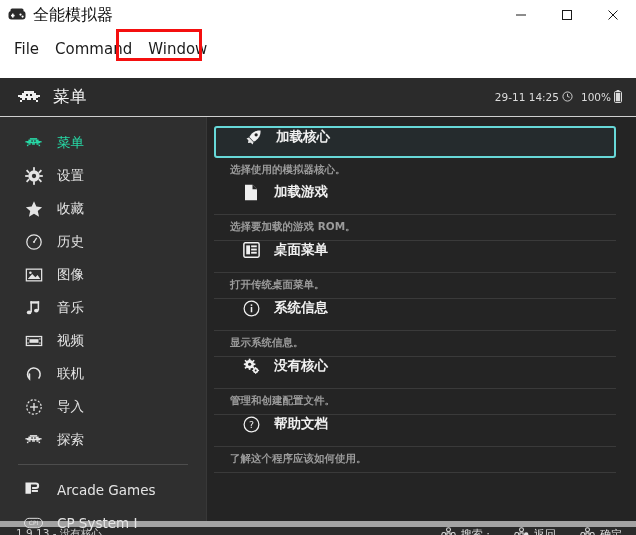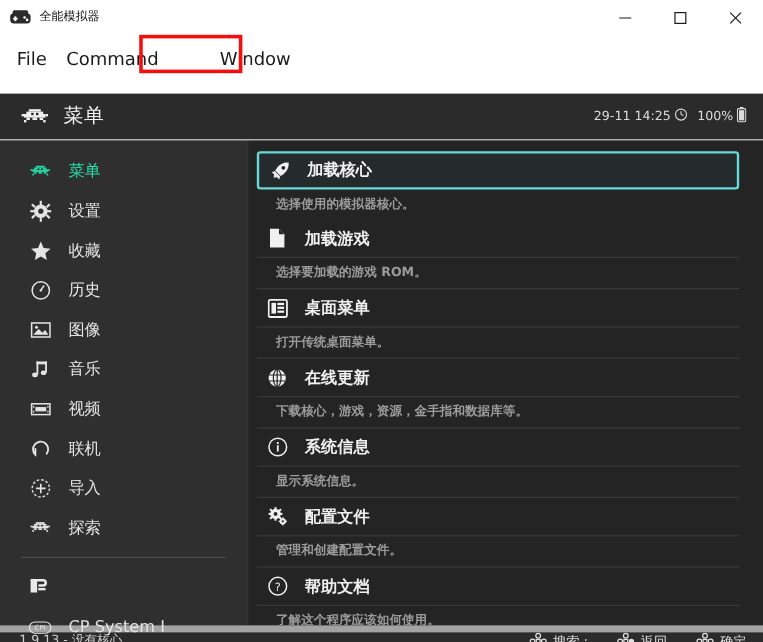--- a/index.html
+++ b/index.html
@@ -14,39 +14,39 @@
   
   .titlebar {
     position:absolute; top:0; left:0; width:636px; height:30px;
     background:#ffffff; display:flex; align-items:center;
   }
   .title-app-icon {
     width:18px; height:18px; margin-left:8px; margin-right:7px;
     display:flex; align-items:center; justify-content:center;
   }
   .title-text {
-    font-size:10px; color:#111; line-height:1;
+    font-size:16px; color:#111; line-height:1;
     font-family:"DejaVu Sans","Liberation Sans",sans-serif;
   }
   .win-controls { margin-left:auto; display:flex; height:30px; }
   .win-btn {
     width:46px; height:30px; display:flex; align-items:center; justify-content:center;
     color:#1a1a1a;
   }
 
   
   .menubar {
     position:absolute; top:30px; left:0; width:636px; height:32px;
     background:#ffffff; display:flex; align-items:flex-end; padding-left:6px;
   }
   .menu-item {
     font-size:15px; color:#1b1b1b; padding:3px 8px; line-height:1.25;
     font-family:"DejaVu Sans","Liberation Sans",sans-serif;
   }
-  .menu-item.annotated { position:relative;margin-left:35px; }
+  .menu-item.annotated { position:relative; }
   .annot-box {
     position:absolute; left:116px; top:29px; width:86px; height:32px;
     border:3px solid #f40f0f; pointer-events:none; z-index:40;
   }
 
   
   .emu {
     position:absolute; top:78px; left:0; width:636px; height:473px;
     background:#2b2b2b; color:#e9e9e9;
     font-family:"DejaVu Sans","Liberation Sans",sans-serif;
@@ -75,21 +75,21 @@
   }
   .side-item .si-icon { width:19px; height:19px; display:flex; align-items:center; justify-content:center; flex:0 0 19px; }
   .side-item .si-label { font-size:13.5px; color:#e4e4e4; }
   .side-item.active .si-label { color:#27d9a6; }
   .side-sep { height:1px; background:#4d4d4d; margin:8px 18px 8px 18px; }
 
   .content { flex:1; background:#242424; padding:9px 20px 0 7px; overflow:hidden; }
 
   .entry { }
   .entry-row {
-    display:flex; align-items:center; height:32px; gap:14px; padding-left:8px;
+    display:flex; height:32px; gap:14px; padding-left:28px;
     border-bottom:1px solid #3a3a3a;
   }
   .entry-row .er-icon { width:18px; height:18px; display:flex; align-items:center; justify-content:center; flex:0 0 18px; }
   .entry-row .er-label { font-size:13.5px; color:#f0f0f0; font-weight:bold; }
   .entry-desc {
     font-size:10.5px; color:#9b9b9b; padding:5px 0 6px 16px;
     border-bottom:1px solid #3a3a3a;
     font-weight:bold;
   }
   .entry.selected .entry-row {
@@ -351,20 +351,21 @@
 
         <div class="side-item">
           <span class="si-icon">
             <svg width="19" height="17" viewBox="0 0 20 18">
                 <g fill="#e9e9e9">
               <path d="M1.5 1.5 h11 a3.5 3.5 0 0 1 0 7 h-4 v-2.2 h4 a1.3 1.3 0 0 0 0-2.6 h-5.2 v9.8 h-5.8 z"></path>
               <rect x="8.2" y="9.5" width="6.5" height="2.1"></rect>
             </g>
               </svg>
           </span>
+          <span class="si-label">Arcade Games</span>
         </div>
 
         <div class="side-item">
           <span class="si-icon">
             <svg width="21" height="12" viewBox="0 0 24 13">
               <rect x="0.6" y="0.6" width="22.8" height="11.8" rx="5.9" fill="none" stroke="#e4e4e4" stroke-width="1.2"></rect>
               <text x="12" y="9.2" font-size="7.4" font-family="DejaVu Sans, sans-serif" fill="#e4e4e4" text-anchor="middle">CPI</text>
             </svg>
           </span>
           <span class="si-label">CP System I</span>
@@ -411,37 +412,20 @@
                   <rect x="8.6" y="3.6" width="6" height="2" fill="#f0f0f0"></rect>
                   <rect x="8.6" y="7" width="6" height="2" fill="#f0f0f0"></rect>
                   <rect x="8.6" y="10.4" width="6" height="2" fill="#f0f0f0"></rect>
                 </svg>
             </span>
             <span class="er-label">桌面菜单</span>
           </div>
           <div class="entry-desc">打开传统桌面菜单。</div>
         </div>
 
-        <div class="entry">
-          <div class="entry-row">
-            <span class="er-icon">
-              <svg width="16" height="16" viewBox="0 0 16 16">
-                  <circle cx="8" cy="8" r="7.2" fill="#f0f0f0"></circle>
-                  <g stroke="#242424" stroke-width="1" fill="none">
-                    <ellipse cx="8" cy="8" rx="3.2" ry="7.2"></ellipse>
-                    <line x1="1" y1="5.5" x2="15" y2="5.5"></line>
-                    <line x1="1" y1="10.5" x2="15" y2="10.5"></line>
-                    <line x1="8" y1="0.8" x2="8" y2="15.2"></line>
-                  </g>
-                </svg>
-            </span>
-            <span class="er-label">在线更新</span>
-          </div>
-          <div class="entry-desc">下载核心，游戏，资源，金手指和数据库等。</div>
-        </div>
 
         <div class="entry">
           <div class="entry-row">
             <span class="er-icon">
               <svg width="17" height="17" viewBox="0 0 18 18">
                   <circle cx="9" cy="9" r="7.8" fill="none" stroke="#f0f0f0" stroke-width="1.3"></circle>
                   <rect x="8.2" y="7.4" width="1.6" height="5.6" fill="#f0f0f0"></rect>
                   <rect x="8.2" y="4.6" width="1.6" height="1.7" fill="#f0f0f0"></rect>
                 </svg>
             </span>
@@ -467,21 +451,21 @@
                 <circle cx="7" cy="6.6" r="1.7" fill="#242424"></circle>
                 <circle cx="13.4" cy="13.2" r="2.8"></circle>
                 <rect x="12.8" y="9.6" width="1.2" height="1.8"></rect>
                     <rect x="12.8" y="15" width="1.2" height="1.8"></rect>
                 <rect x="9.8" y="12.6" width="1.8" height="1.2"></rect>
                     <rect x="15.2" y="12.6" width="1.8" height="1.2"></rect>
                 <circle cx="13.4" cy="13.2" r="1" fill="#242424"></circle>
               </g>
                 </svg>
             </span>
-            <span class="er-label">配置文件</span>
+            <span class="er-label">没有核心</span>
           </div>
           <div class="entry-desc">管理和创建配置文件。</div>
         </div>
 
         <div class="entry">
           <div class="entry-row">
             <span class="er-icon">
               <svg width="17" height="17" viewBox="0 0 18 18">
                   <circle cx="9" cy="9" r="7.8" fill="none" stroke="#f0f0f0" stroke-width="1.3"></circle>
                   <text x="9" y="13" font-size="10" font-family="DejaVu Sans, sans-serif" fill="#f0f0f0" text-anchor="middle">?</text>

